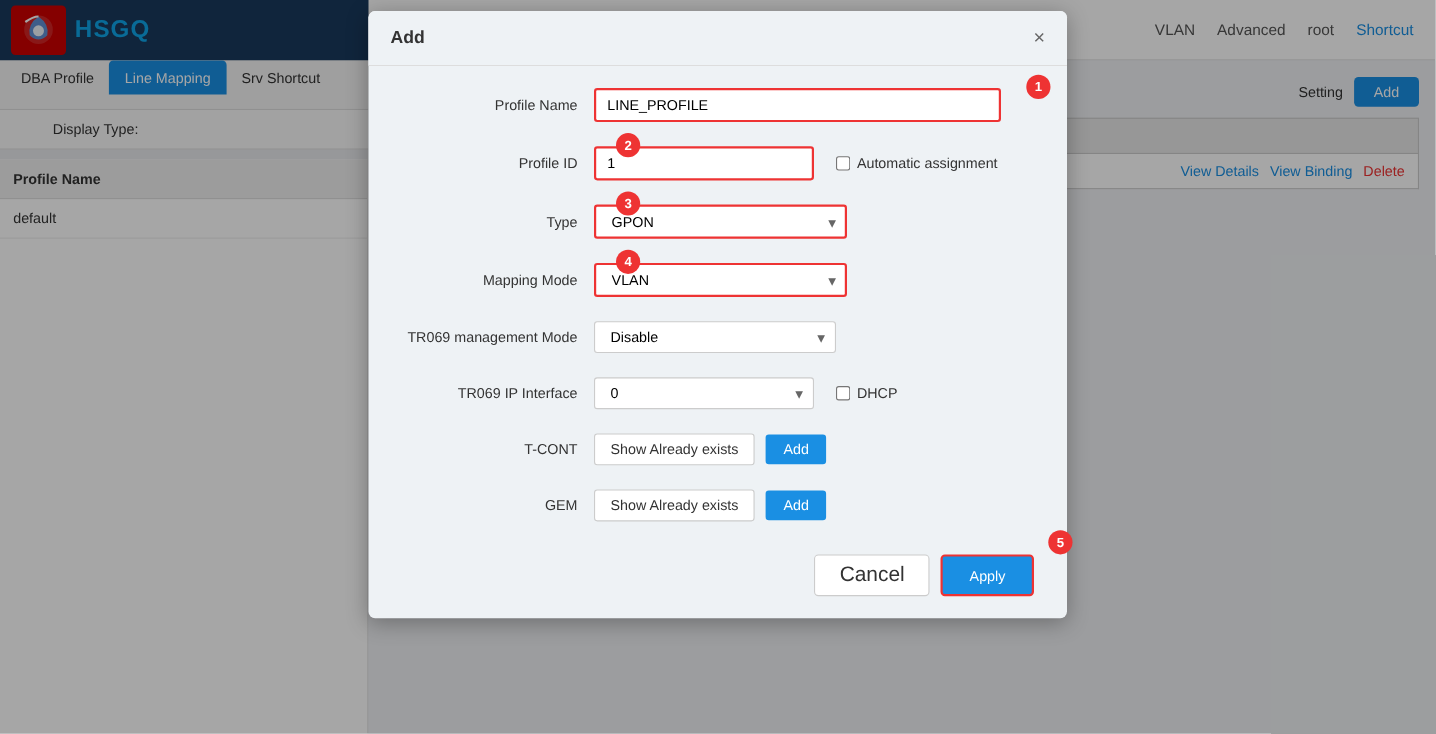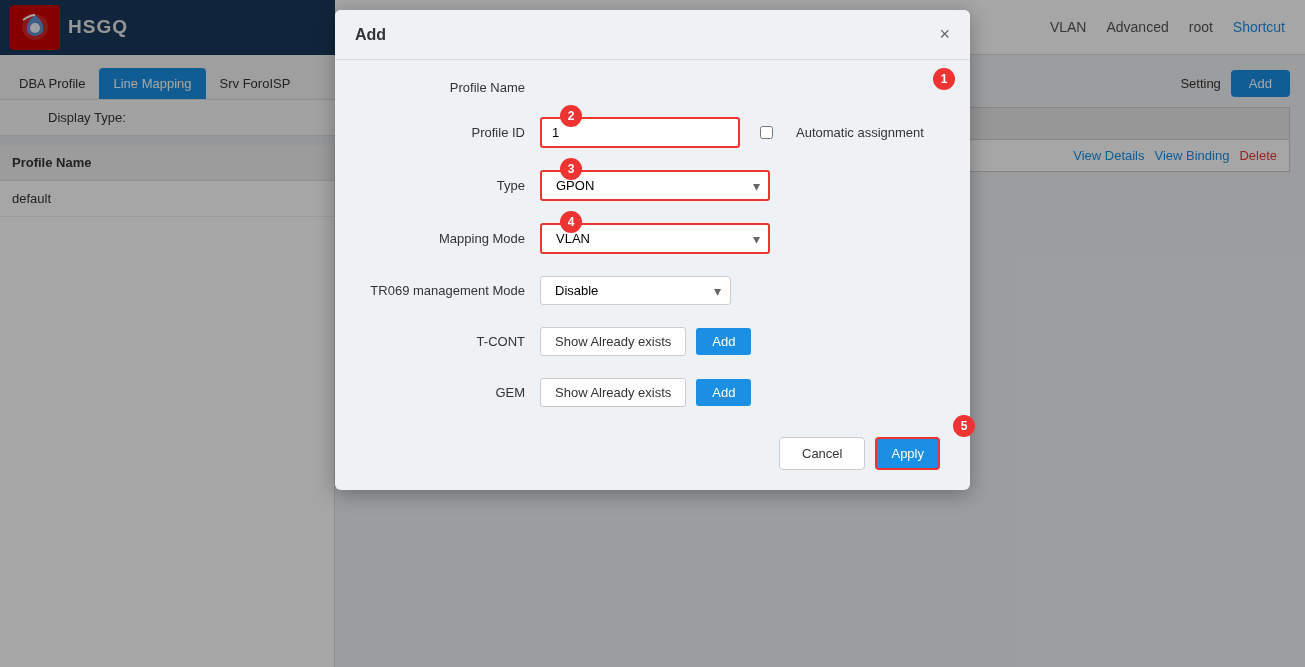--- a/index.html
+++ b/index.html
@@ -10,30 +10,30 @@
       position: absolute; top: 0; left: 0; width: 1305px; height: 55px;
       background: #fff; display: flex; align-items: center; border-bottom: 1px solid #ddd;
     }
     .logo-area {
       width: 335px; height: 55px; background: #1a3a5c; display: flex; align-items: center; padding-left: 10px;
     }
     .logo-icon {
       width: 50px; height: 45px; background: #c00; border-radius: 4px; display: flex; align-items: center; justify-content: center; margin-right: 8px;
     }
     .logo-icon svg { width: 40px; height: 35px; }
-    .logo-text { color: #e5e5e5; font-size: 19px; font-weight: bold; letter-spacing: 1px; text-align: center; }
+    .logo-text { color: #0ea5e9; font-size: 22px; font-weight: bold; letter-spacing: 1px; text-align: center; }
     .nav-right {
       flex: 1; display: flex; align-items: center; justify-content: flex-end; padding-right: 20px; gap: 20px;
     }
     .nav-link { color: #555; font-size: 14px; cursor: pointer; text-decoration: none; }
     .nav-link.active { color: #1a8fe3; }
 
     
     .tab-area {
-      position: absolute; top: 55px; left: 0; width: 335px; background: #f5f5f5; border-bottom: 1px solid #ddd; display: flex; align-items: flex-end; padding: 0 5px; height: 45px;
+      position: absolute; top: 55px; left: 0; width: 335px; background: #f5f5f5; border-bottom: 1px solid #ddd; display: flex; align-items: flex-start; padding: 0 5px; height: 45px;
     }
     .tab {
       padding: 8px 14px; cursor: pointer; font-size: 13px; border-radius: 4px 4px 0 0; color: #333;
     }
     .tab.active { background: #1a8fe3; color: #fff; }
 
     
     .filter-area {
       position: absolute; top: 100px; left: 0; width: 335px; background: #f9f9f9; border-bottom: 1px solid #ddd; padding: 10px 12px; display: flex; align-items: center; gap: 8px;
     }
@@ -107,41 +107,41 @@
       flex: 1; border: 1px solid #ccc; border-radius: 3px; padding: 6px 10px; font-size: 13px; background: #fff;
     }
     .form-control.highlighted { border: 2px solid #e33; }
     .form-select {
       flex: 1; border: 1px solid #ccc; border-radius: 3px; padding: 6px 14px; font-size: 13px; background: #fff; appearance: none; cursor: pointer;
     }
     .form-select.highlighted { border: 2px solid #e33; }
     .select-wrapper { flex: 1; position: relative; }
     .select-wrapper::after { content: '▾'; position: absolute; right: 10px; top: 50%; transform: translateY(-50%); pointer-events: none; color: #666; }
 
-    .checkbox-group { display: flex; gap: 23px; margin-left: 10px; }
+    .checkbox-group { display: flex; gap: 6px; margin-left: 10px; }
     .checkbox-group input { cursor: pointer; }
     .checkbox-group label { font-size: 13px; color: #333; cursor: pointer; }
 
     .input-row-extra { display: flex; align-items: center; gap: 10px; flex: 1; }
 
     .show-btn {
       border: 1px solid #ccc; background: #fff; padding: 6px 14px; border-radius: 3px; font-size: 13px; cursor: pointer; color: #333; white-space: nowrap;
     }
     .btn-add-inline {
       background: #1a8fe3; color: #fff; border: none; padding: 6px 16px; border-radius: 3px; cursor: pointer; font-size: 13px;
     }
 
     .modal-footer {
       display: flex; justify-content: flex-end; gap: 10px; padding: 10px 30px 0;
     }
     .btn-cancel {
-      background: #fff; border: 1px solid #ccc; padding: 7px 22px; border-radius: 4px; cursor: pointer; font-size: 13px; color: #333;
+      background: #fff; border: 1px solid #ccc; padding: 7px 22px; border-radius: 4px; cursor: pointer; font-size: 19px; color: #333;
     }
     .btn-apply {
-      background: #1a8fe3; color: #fff; border: 2px solid #e33; padding: 7px 14px; border-radius: 4px; cursor: pointer; font-size: 13px;
+      background: #1a8fe3; color: #fff; border: 2px solid #e33; padding: 7px 24px; border-radius: 4px; cursor: pointer; font-size: 13px;
     }
 
     
     .step-badge {
       width: 22px; height: 22px; border-radius: 50%; background: #e33; color: #fff; font-size: 12px; font-weight: bold;
       display: flex; align-items: center; justify-content: center; position: absolute;
     }
 
     
     .watermark {
@@ -167,21 +167,21 @@
     <span class="nav-link">VLAN</span>
     <span class="nav-link">Advanced</span>
     <span class="nav-link">root</span>
     <span class="nav-link active">Shortcut</span>
   </div>
 </div>
 
 <div class="tab-area">
   <div class="tab">DBA Profile</div>
   <div class="tab active">Line Mapping</div>
-  <div class="tab">Srv ForoISP</div>
+  <div class="tab">Srv Shortcut</div>
 </div>
 
 <div class="filter-area">
   <span class="filter-label">Display Type:</span>
 </div>
 
 <div class="table-area">
   <div class="table-header">
     <span class="col-name">Profile Name</span>
   </div>
@@ -214,20 +214,21 @@
 
 <div class="modal">
   <div class="modal-header">
     <span class="modal-title">Add</span>
     <button class="close-btn">×</button>
   </div>
   <div class="modal-body">
 
     <div class="form-row" style="position:relative;">
       <span class="form-label">Profile Name</span>
+      <input class="form-control highlighted" type="text" value="LINE_PROFILE" style="width: 370px; flex: 0 0 auto;">
 
       <div class="step-badge" style="right:-15px; top:-12px;">
         <span>1</span>
       </div>
     </div>
 
     <div class="form-row" style="position:relative;">
       <span class="form-label">Profile ID</span>
       <div class="input-row-extra">
         <input class="form-control highlighted" type="text" value="1" style="width: 200px; flex: 0 0 auto;">
@@ -266,28 +267,42 @@
         </select>
       </div>
 
       <div class="step-badge" style="left:195px; top:-12px;">
         <span>4</span>
       </div>
     </div>
 
     <div class="form-row">
       <span class="form-label">TR069 management Mode</span>
-      <div class="select-wrapper" style="width:191px; flex:none;">
+      <div class="select-wrapper" style="width:220px; flex:none;">
         <select class="form-select" style="width:100%;">
           <option>Disable</option>
           <option>Enable</option>
         </select>
       </div>
     </div>
 
+    <div class="form-row">
+      <span class="form-label">TR069 IP Interface</span>
+      <div class="input-row-extra">
+        <div class="select-wrapper" style="width:200px; flex:none;">
+          <select class="form-select" style="width:100%;">
+            <option>0</option>
+          </select>
+        </div>
+        <div class="checkbox-group">
+          <input type="checkbox" id="dhcp" style="">
+          <label for="dhcp">DHCP</label>
+        </div>
+      </div>
+    </div>
 
     <div class="form-row">
       <span class="form-label">T-CONT</span>
       <div class="input-row-extra">
         <button class="show-btn">Show Already exists</button>
         <button class="btn-add-inline">Add</button>
       </div>
     </div>
 
     <div class="form-row" style="margin-bottom:0;">

